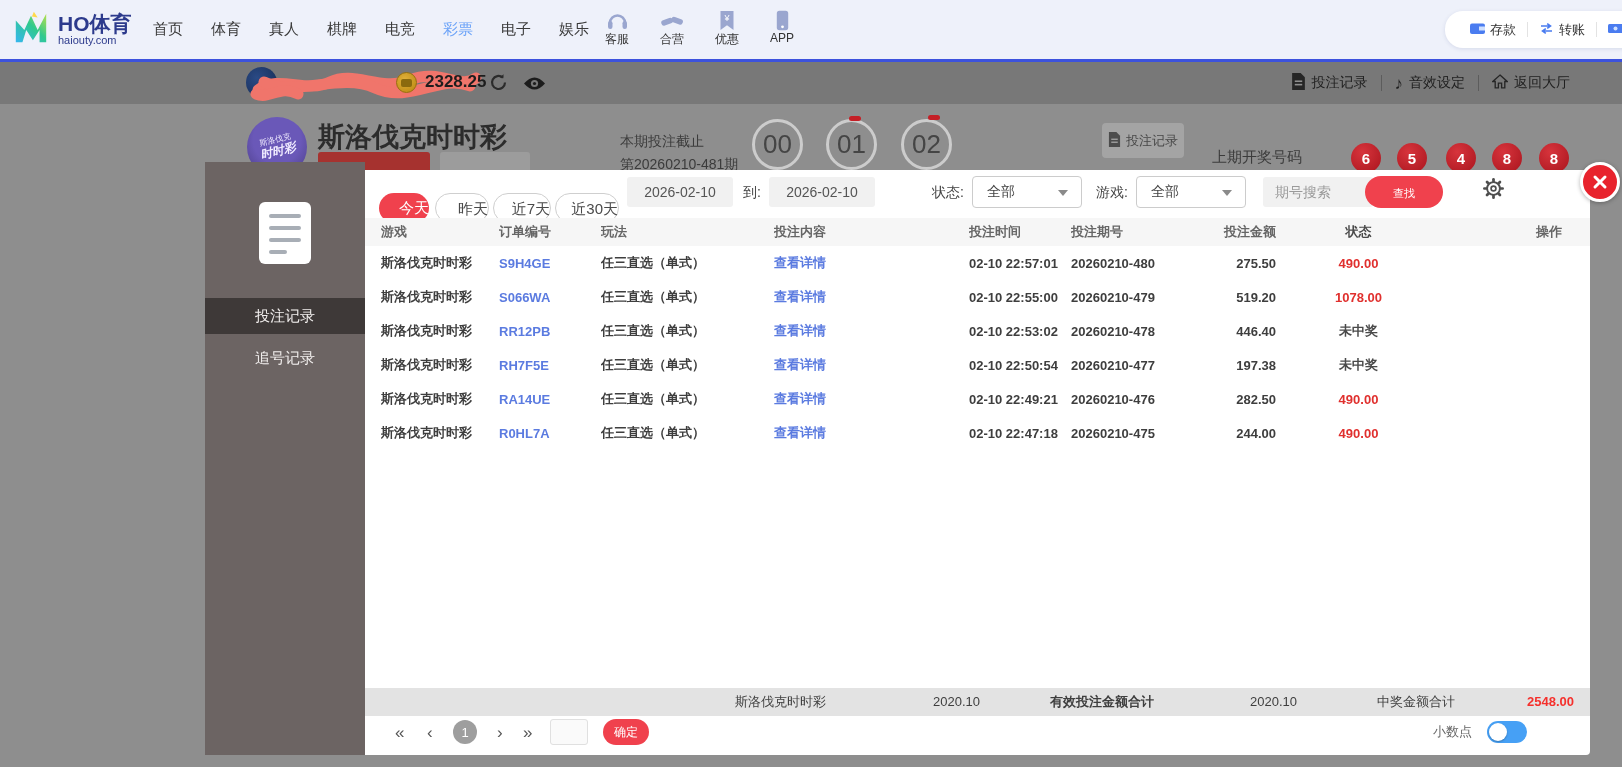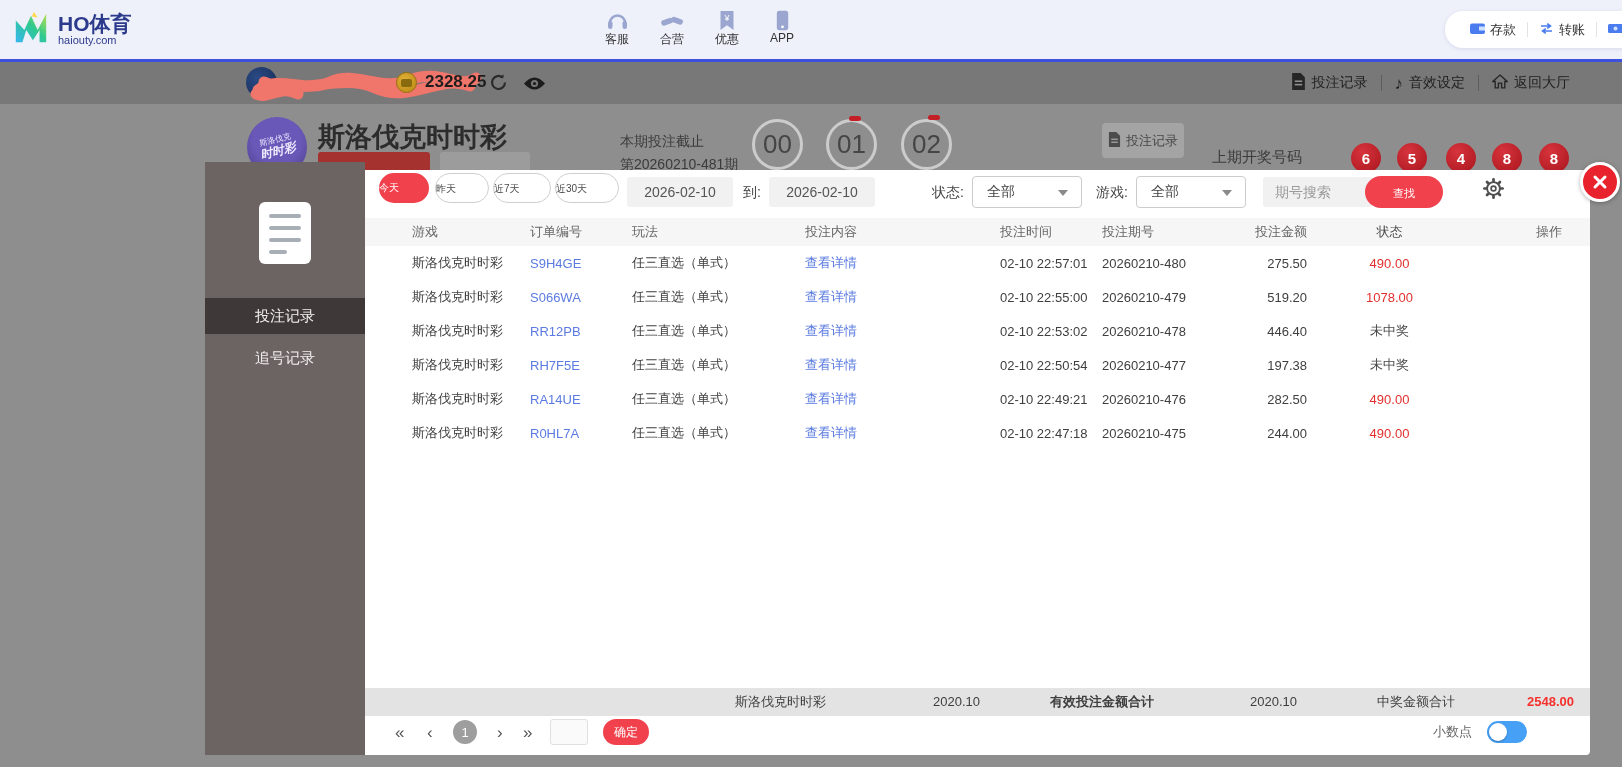--- a/index.html
+++ b/index.html
@@ -49,33 +49,33 @@
   .ball{position:absolute;top:39px;width:30px;height:30px;border-radius:50%;background:radial-gradient(circle at 38% 30%,#d7343c,#a8141d);color:#fff;font-weight:bold;font-size:15px;display:flex;align-items:center;justify-content:center;}
   
   .m-sidebar{position:absolute;left:205px;top:162px;width:160px;height:593px;background:#6c6463;z-index:5;}
   .side-doc{position:absolute;left:54px;top:40px;width:52px;height:62px;background:#fff;border-radius:6px;}
   .side-doc i{position:absolute;left:10px;height:4px;border-radius:2px;background:#a8aeb6;display:block;}
   .side-item{position:absolute;left:0;width:100%;height:36px;line-height:36px;text-align:center;color:#f2efee;font-size:15px;cursor:pointer;}
   .side-item.active{background:#3e3938;}
   .m-panel{position:absolute;left:365px;top:170px;width:1225px;height:585px;background:#fff;z-index:6;border-radius:0 4px 4px 0;}
   .close-btn{position:absolute;left:1580px;top:162px;width:40px;height:40px;border-radius:50%;background:#e8232d;border:3px solid #fff;box-sizing:border-box;z-index:9;display:flex;align-items:center;justify-content:center;box-shadow:0 1px 4px rgba(0,0,0,.3);cursor:pointer;}
   
-  .f-item{position:absolute;top:3px;height:30px;line-height:30px;text-align:left;font-size:10px;border-radius:16px;box-sizing:border-box;cursor:pointer;}
+  .f-item{position:absolute;top:23px;height:30px;line-height:30px;text-align:right;font-size:15px;border-radius:16px;box-sizing:border-box;cursor:pointer;}
   .f-red{background:#f0414d;color:#fff;}
   .f-pill{background:#fff;border:1px solid #cfcfcf;color:#4a4a4a;}
   .date-box{position:absolute;top:7px;height:30px;background:#f1f1f1;border:none;border-radius:3px;text-align:center;color:#555;font-size:14px;box-sizing:border-box;}
   .f-label{position:absolute;top:7px;height:30px;line-height:30px;font-size:14px;color:#444;}
   .select{position:absolute;top:6px;height:32px;box-sizing:border-box;border:1px solid #ccc;border-radius:4px;display:flex;align-items:center;padding-left:14px;font-size:14px;color:#444;cursor:pointer;}
   .select .caret{position:absolute;right:13px;top:13px;width:0;height:0;border-left:5px solid transparent;border-right:5px solid transparent;border-top:6px solid #8a8a8a;}
   .search-box{position:absolute;top:7px;height:30px;background:#f1f1f1;border:none;border-radius:3px;padding-left:12px;font-size:14px;color:#555;box-sizing:border-box;}
   .search-box::placeholder{color:#9a9a9a;}
   .f-find{position:absolute;top:6px;height:32px;line-height:32px;border:none;border-radius:16px;background:#f0414d;color:#fff;font-size:11px;text-align:center;cursor:pointer;}
   .gear{position:absolute;left:1118px;top:8px;cursor:pointer;}
   
-  .tgrid{display:grid;grid-template-columns:118px 102px 173px 195px 102px 140px 75px 145px 1fr;box-sizing:border-box;padding-left:47px;align-items:center;width:100%;}
+  .tgrid{display:grid;grid-template-columns:118px 102px 173px 195px 102px 140px 75px 145px 1fr;box-sizing:border-box;padding-left:16px;align-items:center;width:100%;font-weight:bold;}
   .thead{position:absolute;left:0;top:48px;height:28px;background:#f6f6f6;font-size:13px;color:#666;}
   .tbody{position:absolute;left:0;top:76px;width:100%;}
   .trow{height:34px;font-size:13px;color:#3e3e3e;}
   .cell{white-space:nowrap;overflow:hidden;}
   .c-amount{text-align:right;padding-right:10px;}
   .c-status{text-align:center;color:#4a4a4a;}
   .c-status.win{color:#e0302e;}
   .c-action{text-align:right;padding-right:28px;}
   .link{color:#5b7be0;cursor:pointer;}
   
@@ -109,20 +109,30 @@
             </defs>
           <path d="M4 35 L4 12 L13 22 L20 7 L27 22 L36 5 L36 35 L29 35 L29 22 L22 33 L15 22 L11 35 Z" fill="url(#lg)"></path>
           <path d="M23 3 l4 6 l-6 -1 Z" fill="#ffd84a"></path>
         </svg>
       </span>
       <span class="brand-col">
         <span class="brand-name">HO体育</span>
         <span class="brand-domain">haiouty.com</span>
       </span>
     </div>
+    <div class="nav-menu">
+      <span class="nav-item">首页</span>
+      <span class="nav-item">体育</span>
+      <span class="nav-item">真人</span>
+      <span class="nav-item">棋牌</span>
+      <span class="nav-item">电竞</span>
+      <span class="nav-item active">彩票</span>
+      <span class="nav-item">电子</span>
+      <span class="nav-item">娱乐</span>
+    </div>
     <div class="quick">
       <div class="quick-item">
         <div class="qicon">
           <svg width="23" height="21" viewBox="0 0 23 21">
               <path d="M4 13 a7.5 7.5 0 0 1 15 0" fill="none" stroke="#9aa6cf" stroke-width="2.6"></path>
               <rect x="2" y="11" width="4.5" height="8" rx="2.2" fill="#9aa6cf"></rect>
               <rect x="16.5" y="11" width="4.5" height="8" rx="2.2" fill="#9aa6cf"></rect>
             </svg>
         </div>
         <div>客服</div>

